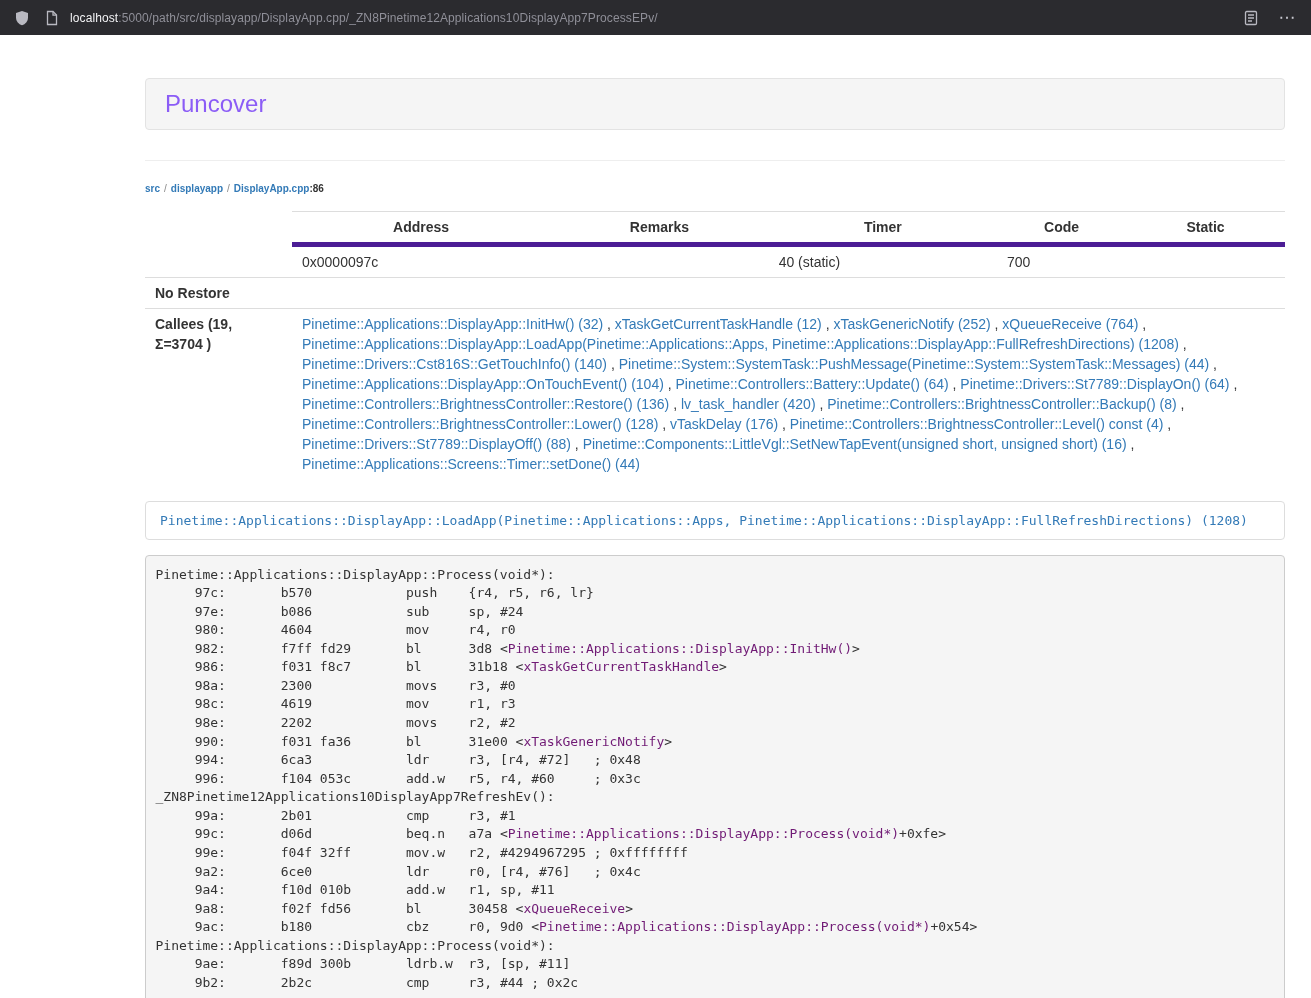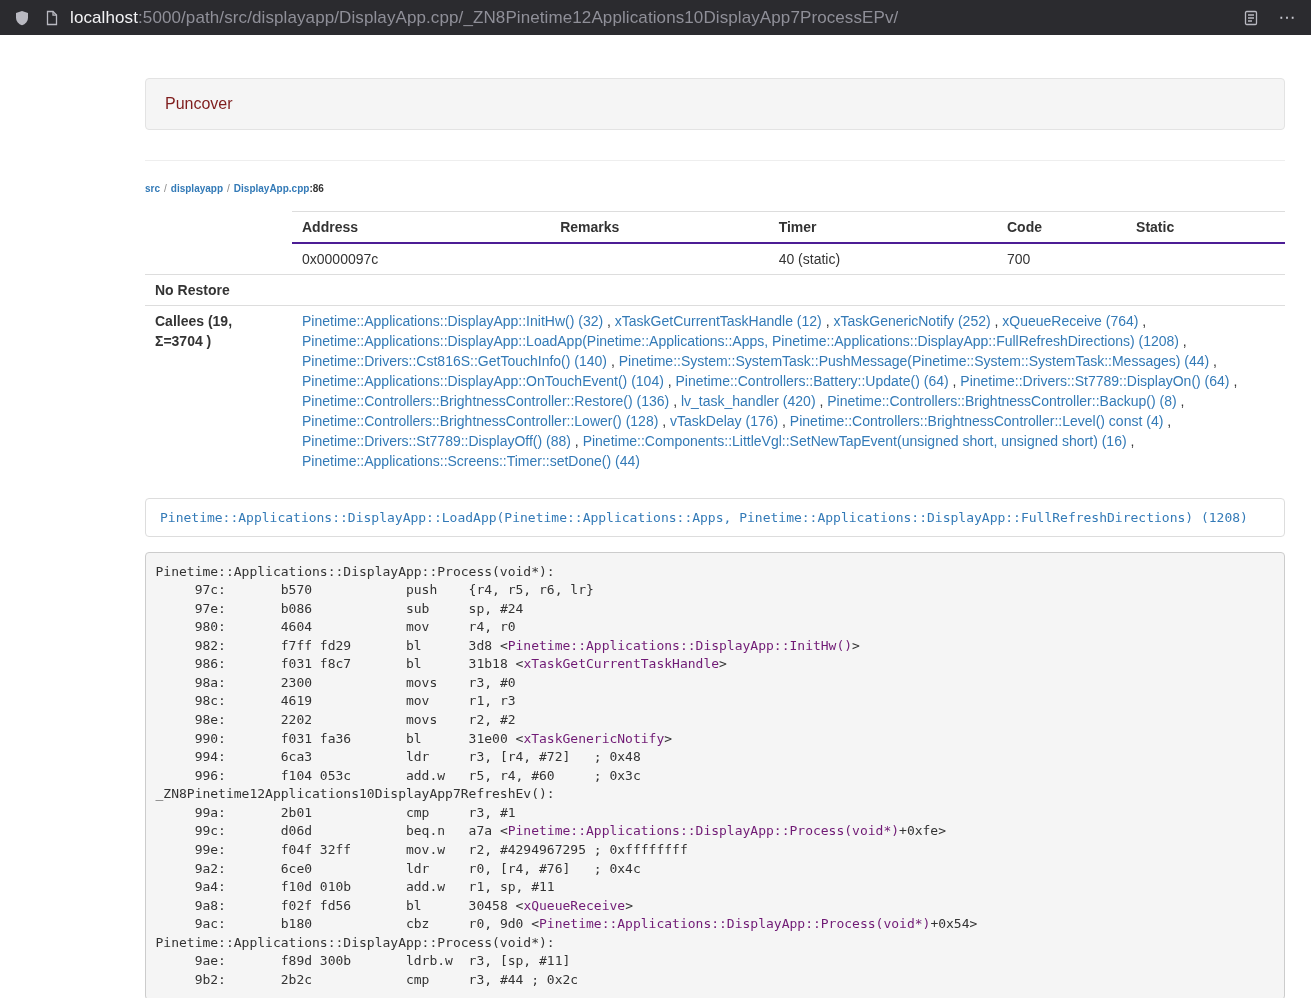--- a/index.html
+++ b/index.html
@@ -13,61 +13,61 @@
   
   .topbar {
     height: 35px; background: #2b2b2f; display: flex; align-items: center;
     padding: 0 14px;
   }
   .tb-icon { width: 16px; height: 16px; display: inline-block; flex: 0 0 auto; }
   .tb-icon svg { width: 16px; height: 16px; display: block; }
   .tb-shield { margin-right: 14px; }
   .tb-doc { margin-right: 10px; }
   .url-text {
-    font-size: 17px; color: #8f8f98; white-space: nowrap; overflow: hidden;
+    font-size: 12px; color: #8f8f98; white-space: nowrap; overflow: hidden;
     letter-spacing: 0.1px;
   }
   .url-text .host { color: #f3f3f5; }
   .tb-spacer { flex: 1; }
   .tb-reader { margin-right: 18px; }
   .tb-dots {
     color: #c9c9d1; font-size: 17px; line-height: 16px; width: 20px;
     text-align: center; flex: 0 0 auto; user-select: none;
   }
 
   
   .container { width: 1140px; margin-left: 145px; padding-top: 43px; }
 
   .well {
     background: #f5f5f5; border: 1px solid #e3e3e3; border-radius: 4px;
     padding: 12px 19px; margin: 0;
   }
-  .well .title { font-size: 16px; line-height: 26px; color: #7f1d1d; font-weight: 400; }
+  .well .title { font-size: 24px; line-height: 26px; color: #8b5cf6; font-weight: 400; }
 
   hr.divider { border: 0; border-top: 1px solid #eee; margin: 30px 0 18px 0; }
 
   .breadcrumb { font-size: 10px; font-weight: 700; line-height: 20px; margin: 0 0 12px 0; }
   .breadcrumb .sep { color: #8a8a8a; font-weight: 400; padding: 0 4px; }
   .breadcrumb .linenum { color: #333; }
 
   
   table.symbol-table { width: 100%; border-collapse: collapse; font-size: 14px; }
   table.symbol-table > tbody > tr > th,
   table.symbol-table > tbody > tr > td {
     border-top: 1px solid #ddd; padding: 5px 10px; text-align: left;
     vertical-align: top; line-height: 20px; font-weight: 400;
   }
   table.symbol-table > tbody > tr > th { font-weight: 700; width: 147px; }
   table.symbol-table > tbody > tr.metrics-row > th { border-top: none; }
   table.symbol-table > tbody > tr.metrics-row > td { padding: 0; }
 
   table.metrics { width: 100%; border-collapse: collapse; font-size: 14px; }
   table.metrics th {
-    font-weight: 700; text-align: left; padding: 5px 10px;
-    border-bottom: 2px solid #4c1d95; line-height: 20px;
+    font-weight: 700; text-align: center; padding: 5px 10px;
+    border-bottom: 5px solid #4c1d95; line-height: 20px;
   }
   table.metrics td { padding: 5px 10px; line-height: 20px; }
   table.metrics th:nth-child(1), table.metrics td:nth-child(1) { width: 26%; }
   table.metrics th:nth-child(2), table.metrics td:nth-child(2) { width: 22%; }
   table.metrics th:nth-child(3), table.metrics td:nth-child(3) { width: 23%; }
   table.metrics th:nth-child(4), table.metrics td:nth-child(4) { width: 13%; }
   table.metrics th:nth-child(5), table.metrics td:nth-child(5) { width: 16%; margin-top: 24px; }
 
   .fn-icon {
     display: inline-block; width: 16px; height: 16px; border-radius: 3px;

